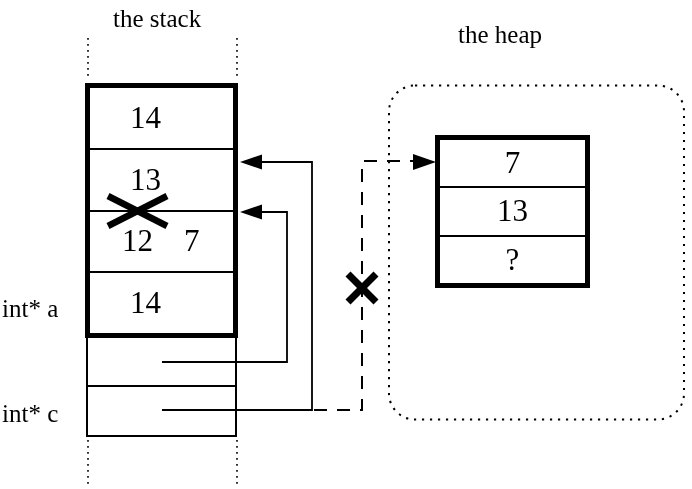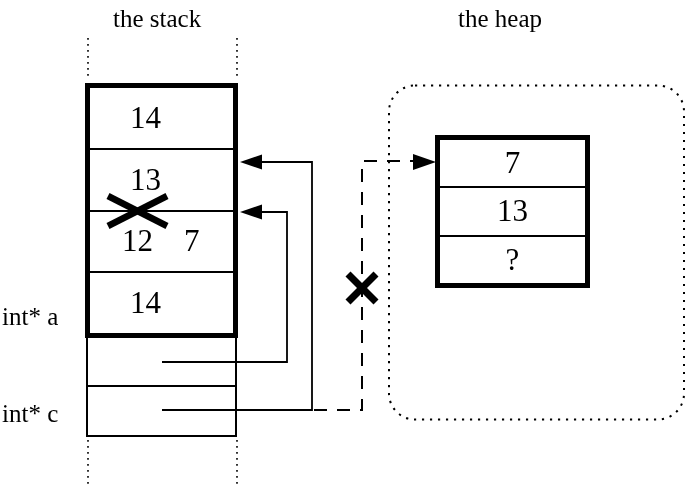--- a/index.html
+++ b/index.html
@@ -6,21 +6,21 @@
   * { margin:0; padding:0; box-sizing:border-box; }
   html,body { background:var(--paper); }
   .canvas {
     position:relative; width:692px; height:489px;
     background:var(--paper); color:var(--ink);
     font-family:Liberation Serif, serif;
     overflow:hidden;
   }
   .diagram-title { position:absolute; top:5px; font-size:25px; line-height:27px; white-space:nowrap; }
   .title-stack { left:113px; }
-  .title-heap  { left:458px; }
+  .title-heap  { left:458px;margin-top:16px; }
 
   .stack-box {
     position:absolute; left:85px; top:83px; width:153px; height:255px;
     border:5px solid var(--ink); display:flex; flex-direction:column;
     background:var(--paper); z-index:2;
   }
   .stack-cell {
     flex:1; position:relative; display:flex; align-items:center;
     padding-left:40px; font-size:31px; border-bottom:2px solid var(--ink);
   }
@@ -31,21 +31,21 @@
 
   .pointer-cells {
     position:absolute; left:86px; top:337px; width:151px; height:100px;
     border:2px solid var(--ink); border-top:none;
     display:flex; flex-direction:column; background:var(--paper); z-index:1;
   }
   .pointer-cell { flex:1; }
   .pointer-cell:first-child { border-bottom:2px solid var(--ink); }
 
   .ptr-label { position:absolute; left:2px; font-size:25px; line-height:25px; white-space:nowrap; }
-  .ptr-label-a { top:304px; }
+  .ptr-label-a { top:296px; }
   .ptr-label-b { top:352px; }
   .ptr-label-c { top:401px; }
 
   .heap-box {
     position:absolute; left:435px; top:135px; width:155px; height:153px;
     border:5px solid var(--ink); display:flex; flex-direction:column;
     background:var(--paper); z-index:2;
   }
   .heap-cell {
     flex:1; display:flex; align-items:center; justify-content:center;

